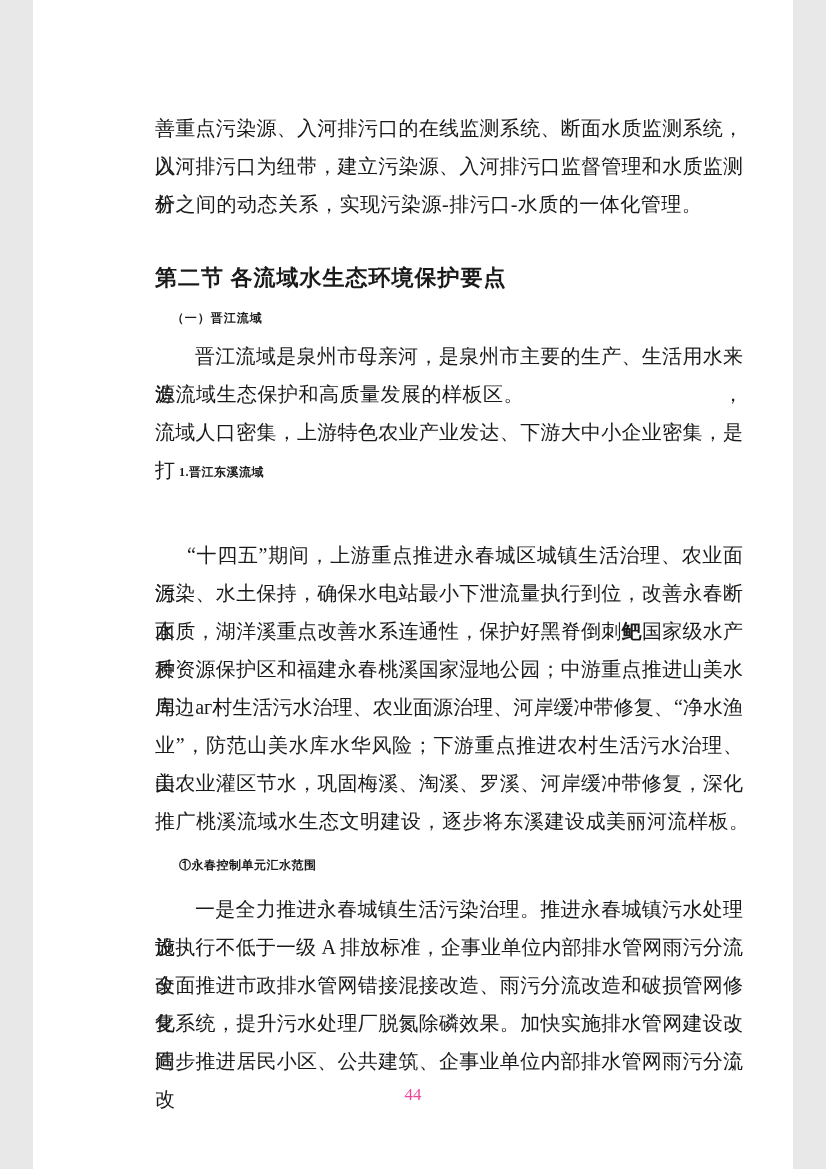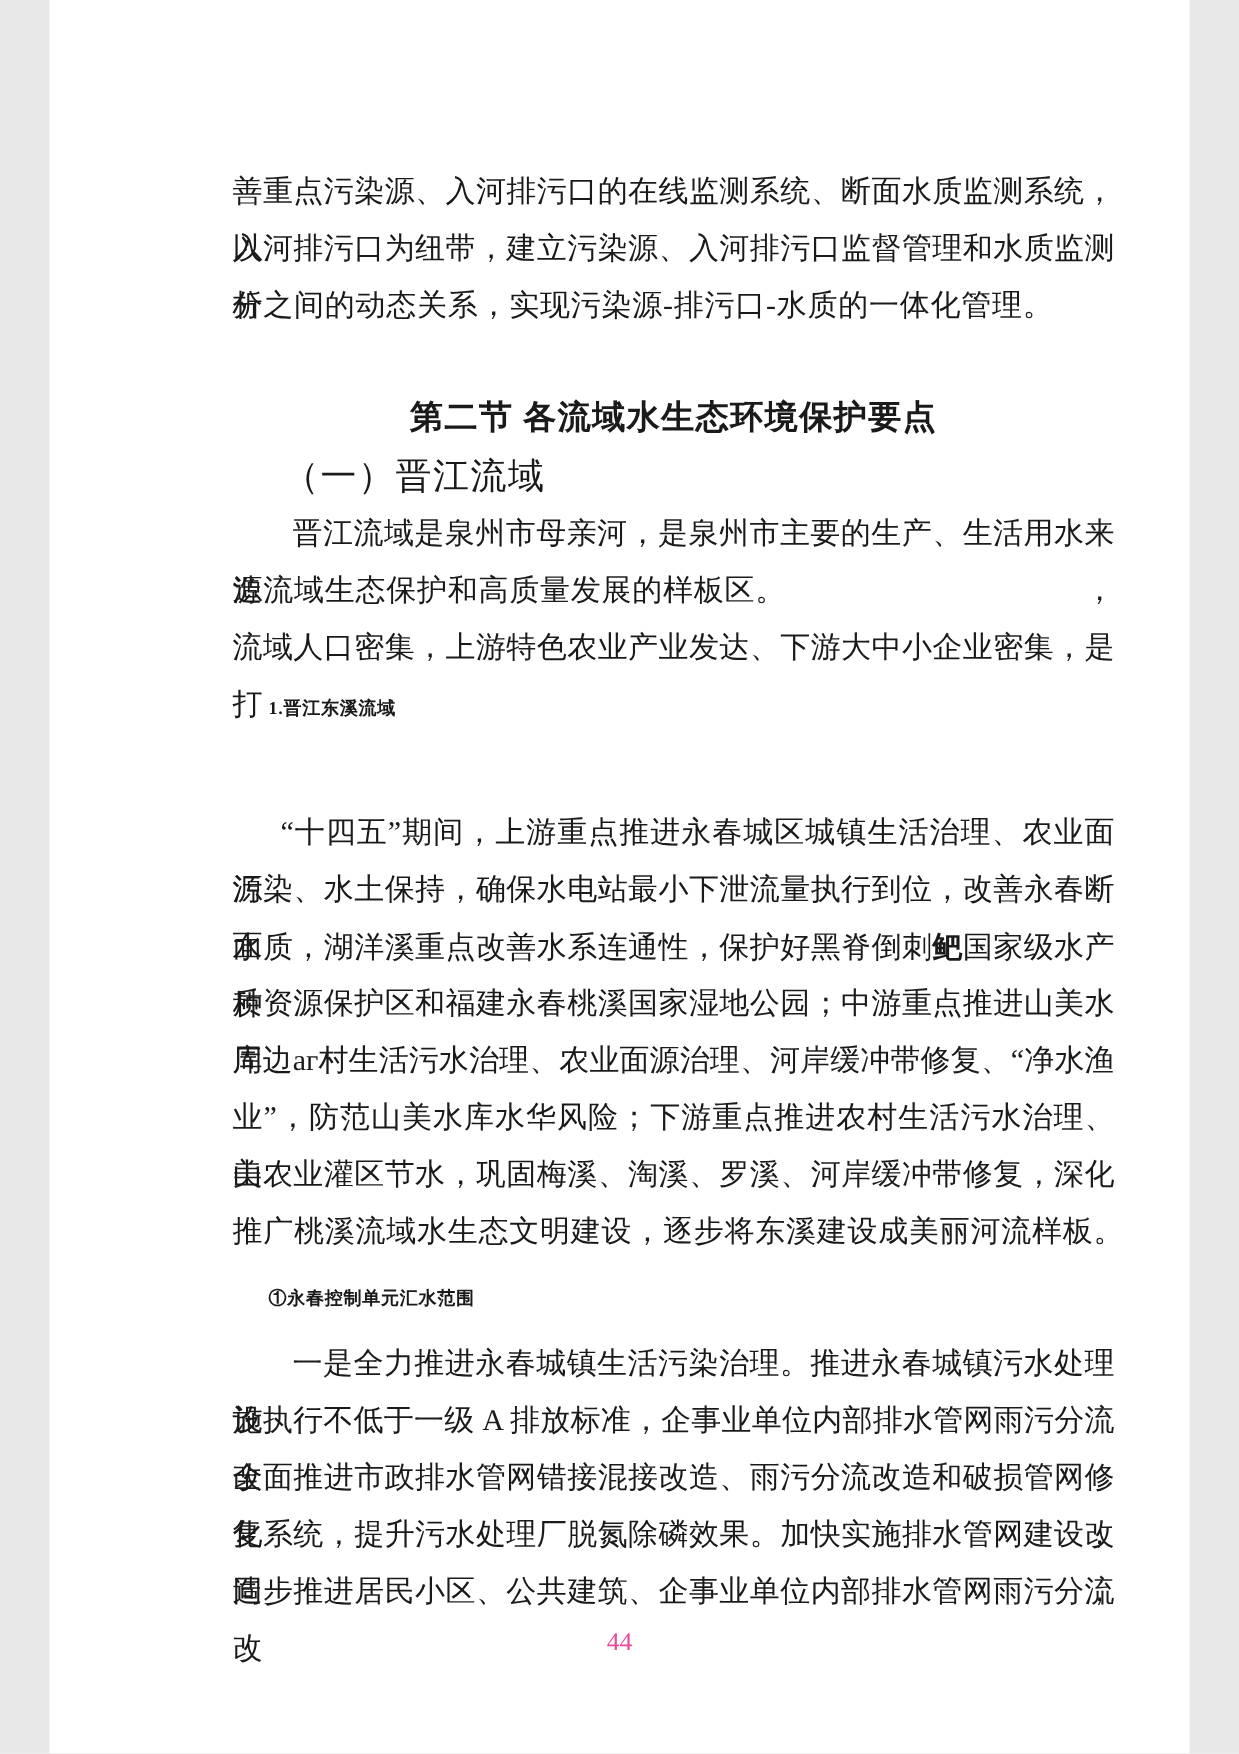--- a/index.html
+++ b/index.html
@@ -38,29 +38,29 @@
     letter-spacing: 0;
   }
   .indent { text-indent: 2em; }
   .indent-q { text-indent: 1.6em; margin-top: 45px; }
   .h1 {
     margin: 36px 0 0 0;
     height: 38px;
     line-height: 38px;
     font-size: 22px;
     font-weight: bold;
-    text-align: center;
+    text-align: left;
     letter-spacing: 1px;
   }
   .h2 {
     margin: 2px 0 0 0;
     height: 38px;
     line-height: 38px;
-    font-size: 24px;
-    font-weight: normal;
+    font-size: 12px;
+    font-weight: bold;
     text-indent: 1.4em;
     letter-spacing: 1px;
   }
   .h3 {
     height: 38px;
     line-height: 38px;
     font-size: 12px;
     font-weight: bold;
     text-indent: 2em;
     letter-spacing: 0.5px;

